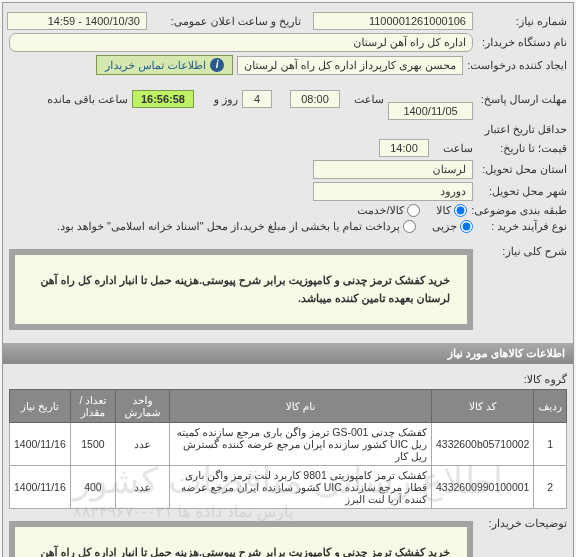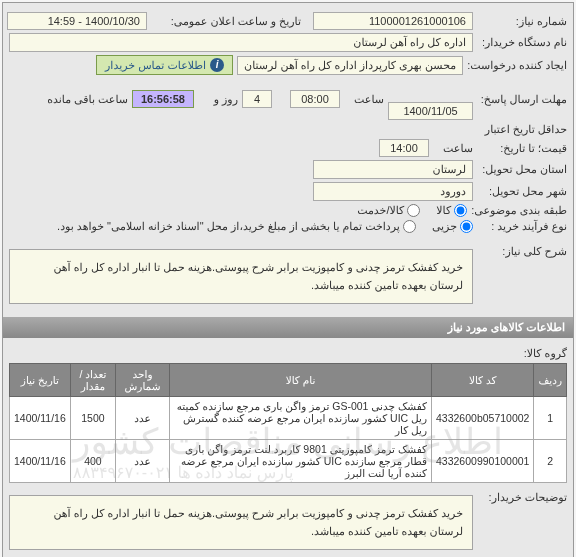--- a/index.html
+++ b/index.html
@@ -43,21 +43,21 @@
   min-width: 90px;
 }
 .lbl.short { min-width: 40px; }
 .val-box {
   background: #f9f9e8;
   border: 1px solid #aaa;
   padding: 2px 6px;
   display: inline-block;
   min-height: 18px;
 }
-.val-box.wide { flex: 1; }
+.val-box.wide { flex: 1; border-radius: 7px; }
 .val-box.time { min-width: 50px; text-align: center; }
 .val-box.date { min-width: 85px; text-align: center; margin-top: 24px; }
 .link-box {
   background: #d4e8b0;
   border: 1px solid #7a9b4a;
   padding: 2px 8px;
   color: #2a5a8a;
   display: inline-flex;
   align-items: center;
   gap: 4px;
@@ -69,38 +69,39 @@
   border-radius: 50%;
   background: #2a5a8a;
   color: #fff;
   text-align: center;
   line-height: 14px;
   font-style: italic;
   font-weight: bold;
   font-size: 10px;
 }
 .countdown {
-  background: #c4b5fd;
+  background: #bef264;
   border: 1px solid #7a9b4a;
   padding: 2px 8px;
   font-weight: bold;
 }
 .radio-cell {
   display: inline-flex;
   align-items: center;
   gap: 3px;
   margin-left: 12px;
 }
 input[type=radio] { margin: 0; }
 .desc-box {
   background: #f9f9e8;
-  border: 1px solid #a3a3a3;
-  padding: 9px;
+  border: 6px solid #a3a3a3;
+  padding: 17px;
   margin: 4px 0;
   line-height: 1.6;
+  font-weight: bold;
 }
 table.items {
   width: 100%;
   border-collapse: collapse;
   background: #fff;
   font-size: 10.5px;
 }
 table.items th {
   background: #888;
   color: #fff;

